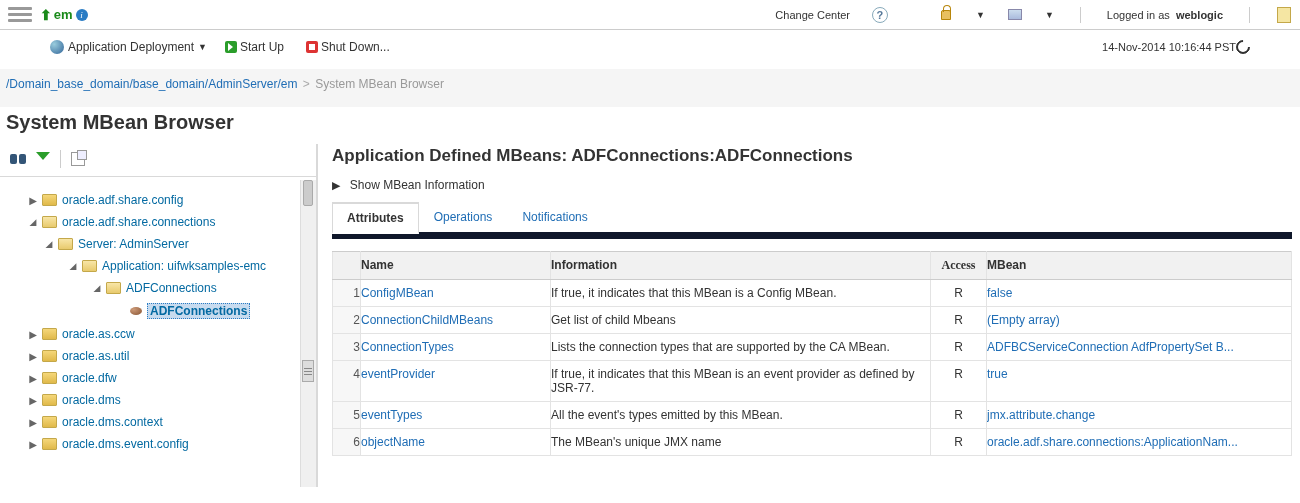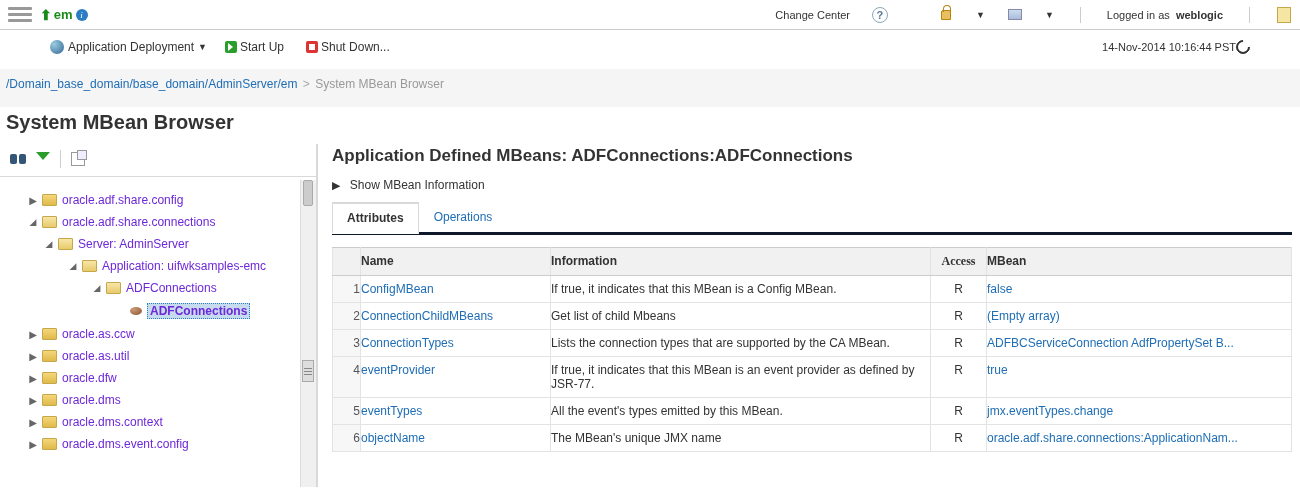--- a/index.html
+++ b/index.html
@@ -59,36 +59,36 @@
   .tree { padding: 12px 0 0 0; font-size: 12px; overflow-y: auto; height: 310px; }
   .tree-scroll { position: absolute; right: 0; top: 36px; width: 16px; height: 310px; background: #f0f0f0; border-left: 1px solid #ddd; }
   .tree-scroll-thumb { position: absolute; top: 0; left: 2px; width: 10px; height: 26px; background: #ccc; border: 1px solid #aaa; border-radius: 2px; }
   .tree-scroll-grip { position: absolute; top: 180px; left: 1px; width: 12px; height: 22px; background: #ddd; border: 1px solid #aaa; display: flex; flex-direction: column; justify-content: center; align-items: center; gap: 2px; }
   .tree-scroll-grip span { width: 8px; height: 1px; background: #888; }
   .tree-node { display: flex; align-items: center; padding: 4px 0 4px 0; white-space: nowrap; }
   .tree-toggle { width: 10px; font-size: 10px; color: #666; margin-right: 4px; cursor: pointer; display: inline-block; text-align: center; }
   .folder-icon { width: 15px; height: 12px; background: linear-gradient(#f5d77a, #e0b94a); border: 1px solid #c4a84a; border-radius: 1px; margin-right: 5px; position: relative; }
   .folder-icon.open { background: linear-gradient(#f8e6a8, #e8ca6d); }
   .bean-icon { width: 12px; height: 8px; background: radial-gradient(ellipse at 30% 30%, #c97, #853); border-radius: 50%; margin-right: 5px; }
-  .tree-label { color: #6d28d9; }
+  .tree-label { color: #0369a1; }
   .tree-label.selected { background: #c7dbef; border: 1px dotted #2a7cc4; padding: 0 2px; font-weight: bold; }
   .indent-1 { padding-left: 28px; }
   .indent-2 { padding-left: 44px; }
   .indent-3 { padding-left: 68px; }
   .indent-4 { padding-left: 92px; }
   .indent-5 { padding-left: 116px; }
   
   
   .content { flex: 1; padding: 0 8px 0 14px; }
   .content-title { font-size: 17px; font-weight: bold; padding: 2px 0 12px 0; }
   .show-info { font-size: 12px; padding-bottom: 10px; cursor: pointer; }
   .show-info .tri { font-size: 11px; margin-right: 6px; color: #333; }
   
   
-  .tabs { display: flex; border-bottom: 3px solid #0f172a; }
+  .tabs { display: flex; border-bottom: 7px solid #0f172a; }
   .tab { padding: 7px 14px; font-size: 12px; color: #1f6db5; cursor: pointer; border: 1px solid transparent; }
   .tab.active { color: #333; font-weight: bold; border: 1px solid #d9d9d9; border-bottom: 2px solid #fff; margin-bottom: -2px; background: #fff; border-top: 2px solid #d9d9d9; }
   
   
   .attr-table { width: 100%; border-collapse: collapse; margin-top: 12px; font-size: 12px; }
   .attr-table th, .attr-table td { border: 1px solid #e3e3e3; padding: 6px 0; text-align: left; vertical-align: top; }
   .attr-table th { background: #f1f1f1; font-weight: bold; color: #333; border-top: 1px solid #ccc; border-bottom: 1px solid #ccc; }
   .attr-table th.idx-col, .attr-table td.idx-col { width: 28px; text-align: right; color: #555; background: #f7f7f7; }
   .attr-table th.idx-col { background: #f1f1f1; }
   .attr-table th.name-col { width: 190px; }
@@ -250,20 +250,21 @@
 
   <div class="content">
     <div class="content-title">Application Defined MBeans: ADFConnections:ADFConnections</div>
     <div class="show-info">
       <span class="tri">▶</span>
       <span>Show MBean Information</span>
     </div>
     <div class="tabs" id="tabs">
         <div class="tab active">Attributes</div>
         <div class="tab">Operations</div>
+        <div class="tab">Notifications</div>
       </div>
 
     <table class="attr-table">
       <thead>
         <tr>
           <th class="idx-col"></th>
           <th class="name-col">Name</th>
           <th class="desc-col">Information</th>
           <th class="access-col">Access</th>
           <th>MBean</th>
@@ -296,21 +297,21 @@
             <td><a href="#">eventProvider</a></td>
             <td>If true, it indicates that this MBean is an event provider as defined by JSR-77.</td>
             <td class="access-col">R</td>
             <td class="value-col"><a href="#">true</a></td>
           </tr>
           <tr>
             <td class="idx-col">5</td>
             <td><a href="#">eventTypes</a></td>
             <td>All the event's types emitted by this MBean.</td>
             <td class="access-col">R</td>
-            <td class="value-col"><a href="#">jmx.eventTypes.change</a></td>
+            <td class="value-col"><a href="#">jmx.attribute.change</a></td>
           </tr>
           <tr>
             <td class="idx-col">6</td>
             <td><a href="#">objectName</a></td>
             <td>The MBean's unique JMX name</td>
             <td class="access-col">R</td>
             <td class="value-col"><a href="#">oracle.adf.share.connections:ApplicationNam...</a></td>
           </tr>
         </tbody>
     </table>

